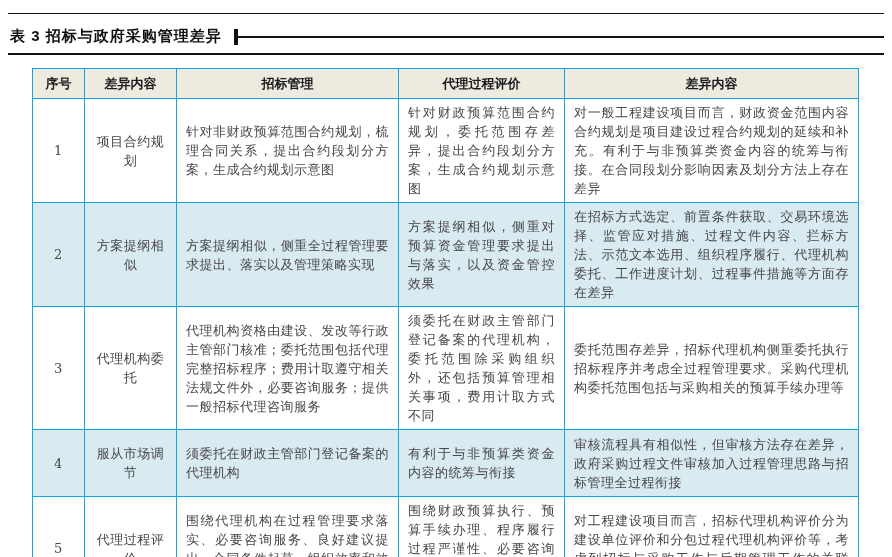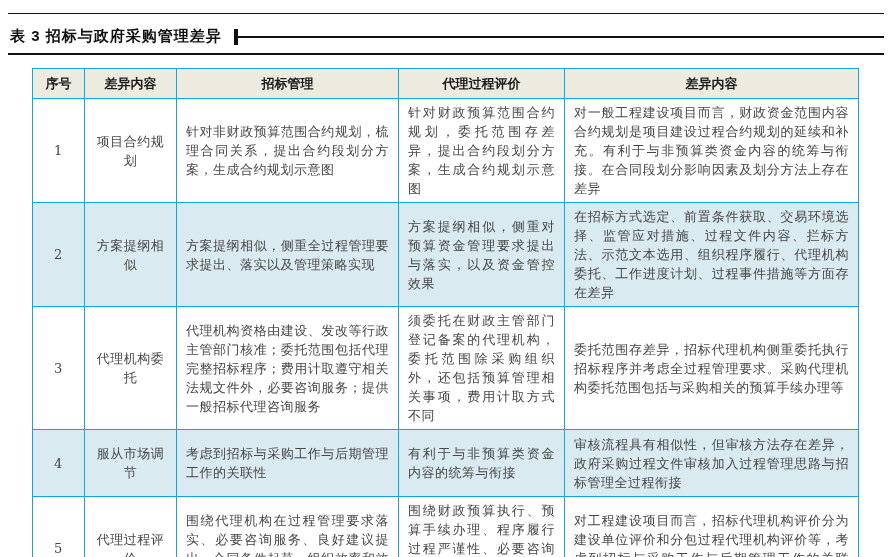--- a/index.html
+++ b/index.html
@@ -144,21 +144,21 @@
       <tr class="plain" style="height:108px">
         <td class="c-no">3</td>
         <td class="c-content">代理机构委托</td>
         <td class="c-text">代理机构资格由建设、发改等行政主管部门核准；委托范围包括代理完整招标程序；费用计取遵守相关法规文件外，必要咨询服务；提供一般招标代理咨询服务</td>
         <td class="c-text">须委托在财政主管部门登记备案的代理机构，委托范围除采购组织外，还包括预算管理相关事项，费用计取方式不同</td>
         <td class="c-text">委托范围存差异，招标代理机构侧重委托执行招标程序并考虑全过程管理要求。采购代理机构委托范围包括与采购相关的预算手续办理等</td>
       </tr>
       <tr class="alt" style="height:67px">
         <td class="c-no">4</td>
         <td class="c-content">服从市场调节</td>
-        <td class="c-text">考虑到招标与采购工作与后期管理工作的关联性</td>
+        <td class="c-text">须委托在财政主管部门登记备案的代理机构</td>
         <td class="c-text">有利于与非预算类资金内容的统筹与衔接</td>
         <td class="c-text">审核流程具有相似性，但审核方法存在差异，政府采购过程文件审核加入过程管理思路与招标管理全过程衔接</td>
       </tr>
       <tr class="plain" style="height:88px">
         <td class="c-no">5</td>
         <td class="c-content">代理过程评价</td>
         <td class="c-text">围绕代理机构在过程管理要求落实、必要咨询服务、良好建议提出、合同条件起草、组织效率和效果及过程严谨性等方面评价</td>
         <td class="c-text">围绕财政预算执行、预算手续办理、程序履行过程严谨性、必要咨询服务、采购效果等方面评价</td>
         <td class="c-text">对工程建设项目而言，招标代理机构评价分为建设单位评价和分包过程代理机构评价等，考虑到招标与采购工作与后期管理工作的关联性，代理机构评价应与代理费用支付关联</td>
       </tr>

